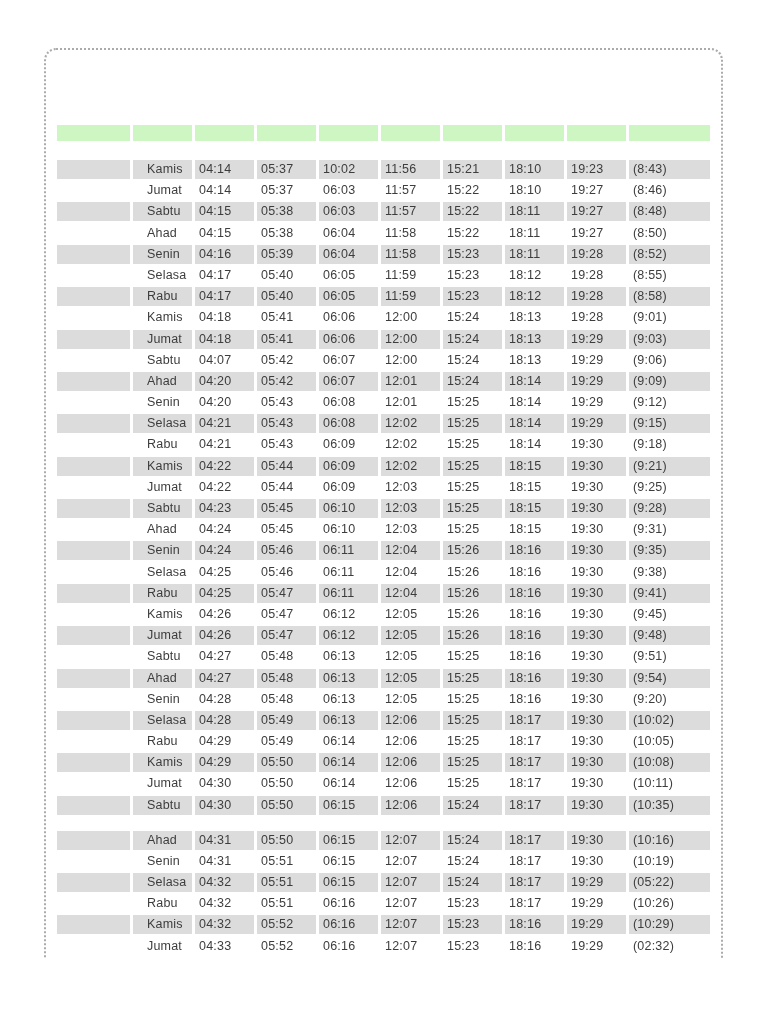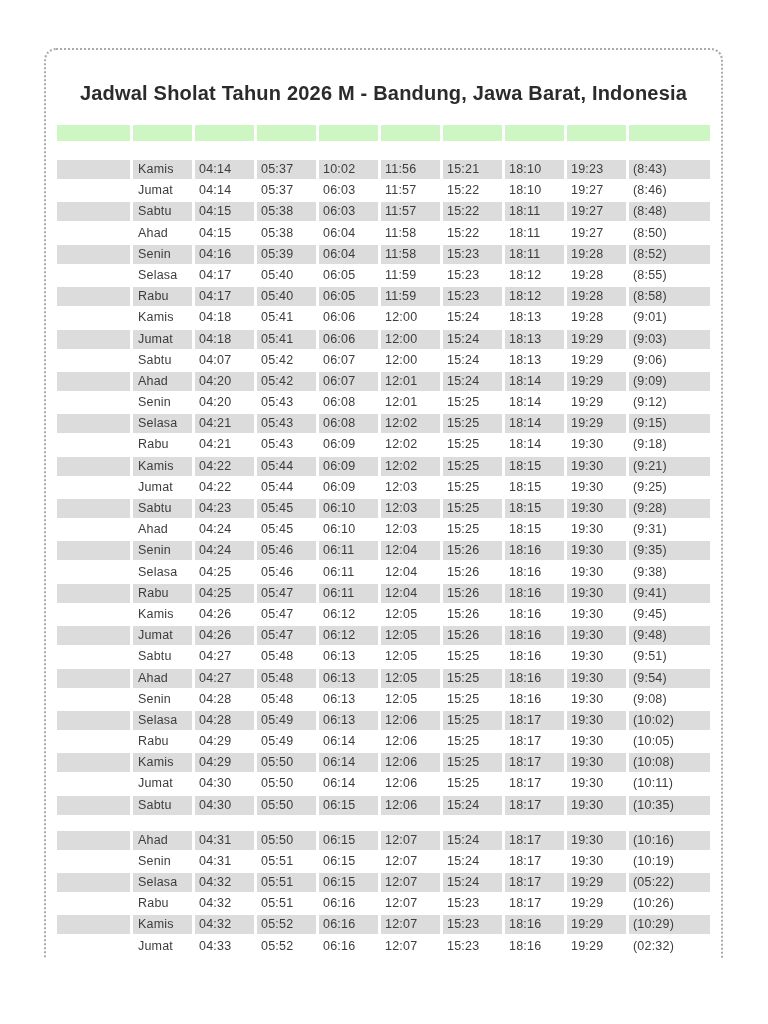--- a/index.html
+++ b/index.html
@@ -33,30 +33,29 @@
     column-gap:3px;
   }
   .header-row{height:16px;margin-bottom:19px;}
   .header-row .cell{background:var(--green);height:16px;}
   .body-row{height:19px;margin-bottom:2.2px;}
   .body-row .cell{
     height:19px;line-height:19.5px;font-size:12.5px;color:var(--text);
     letter-spacing:0.2px;white-space:nowrap;overflow:hidden;
   }
   .body-row.gray .cell{background:var(--gray);}
-  .day-cell{padding-left:5px;}
+  .day-cell{padding-left:14px;}
   .time-cell{padding-left:4px;}
   .section{margin:0;}
   .section + .section{margin-top:16px;}
 </style>
 </head>
 <body>
 
 <div class="page">
-  <h1 class="page-title">Jadwal Sholat Tahun 2026 M - Bandung, Jawa Barat, Indonesia</h1>
   <div class="content">
     <div class="grid-row header-row">
         <div class="cell"></div>
         <div class="cell"></div>
         <div class="cell"></div>
         <div class="cell"></div>
         <div class="cell"></div>
         <div class="cell"></div>
         <div class="cell"></div>
         <div class="cell"></div>
@@ -368,21 +367,21 @@
           <div class="grid-row body-row">
             <div class="cell date-cell"></div>
             <div class="cell day-cell">Senin</div>
             <div class="cell time-cell">04:28</div>
             <div class="cell time-cell">05:48</div>
             <div class="cell time-cell">06:13</div>
             <div class="cell time-cell">12:05</div>
             <div class="cell time-cell">15:25</div>
             <div class="cell time-cell">18:16</div>
             <div class="cell time-cell">19:30</div>
-            <div class="cell time-cell">(9:08)</div>
+            <div class="cell time-cell">(9:20)</div>
           </div>
           <div class="grid-row body-row gray">
             <div class="cell date-cell"></div>
             <div class="cell day-cell">Selasa</div>
             <div class="cell time-cell">04:28</div>
             <div class="cell time-cell">05:49</div>
             <div class="cell time-cell">06:13</div>
             <div class="cell time-cell">12:06</div>
             <div class="cell time-cell">15:25</div>
             <div class="cell time-cell">18:17</div>

